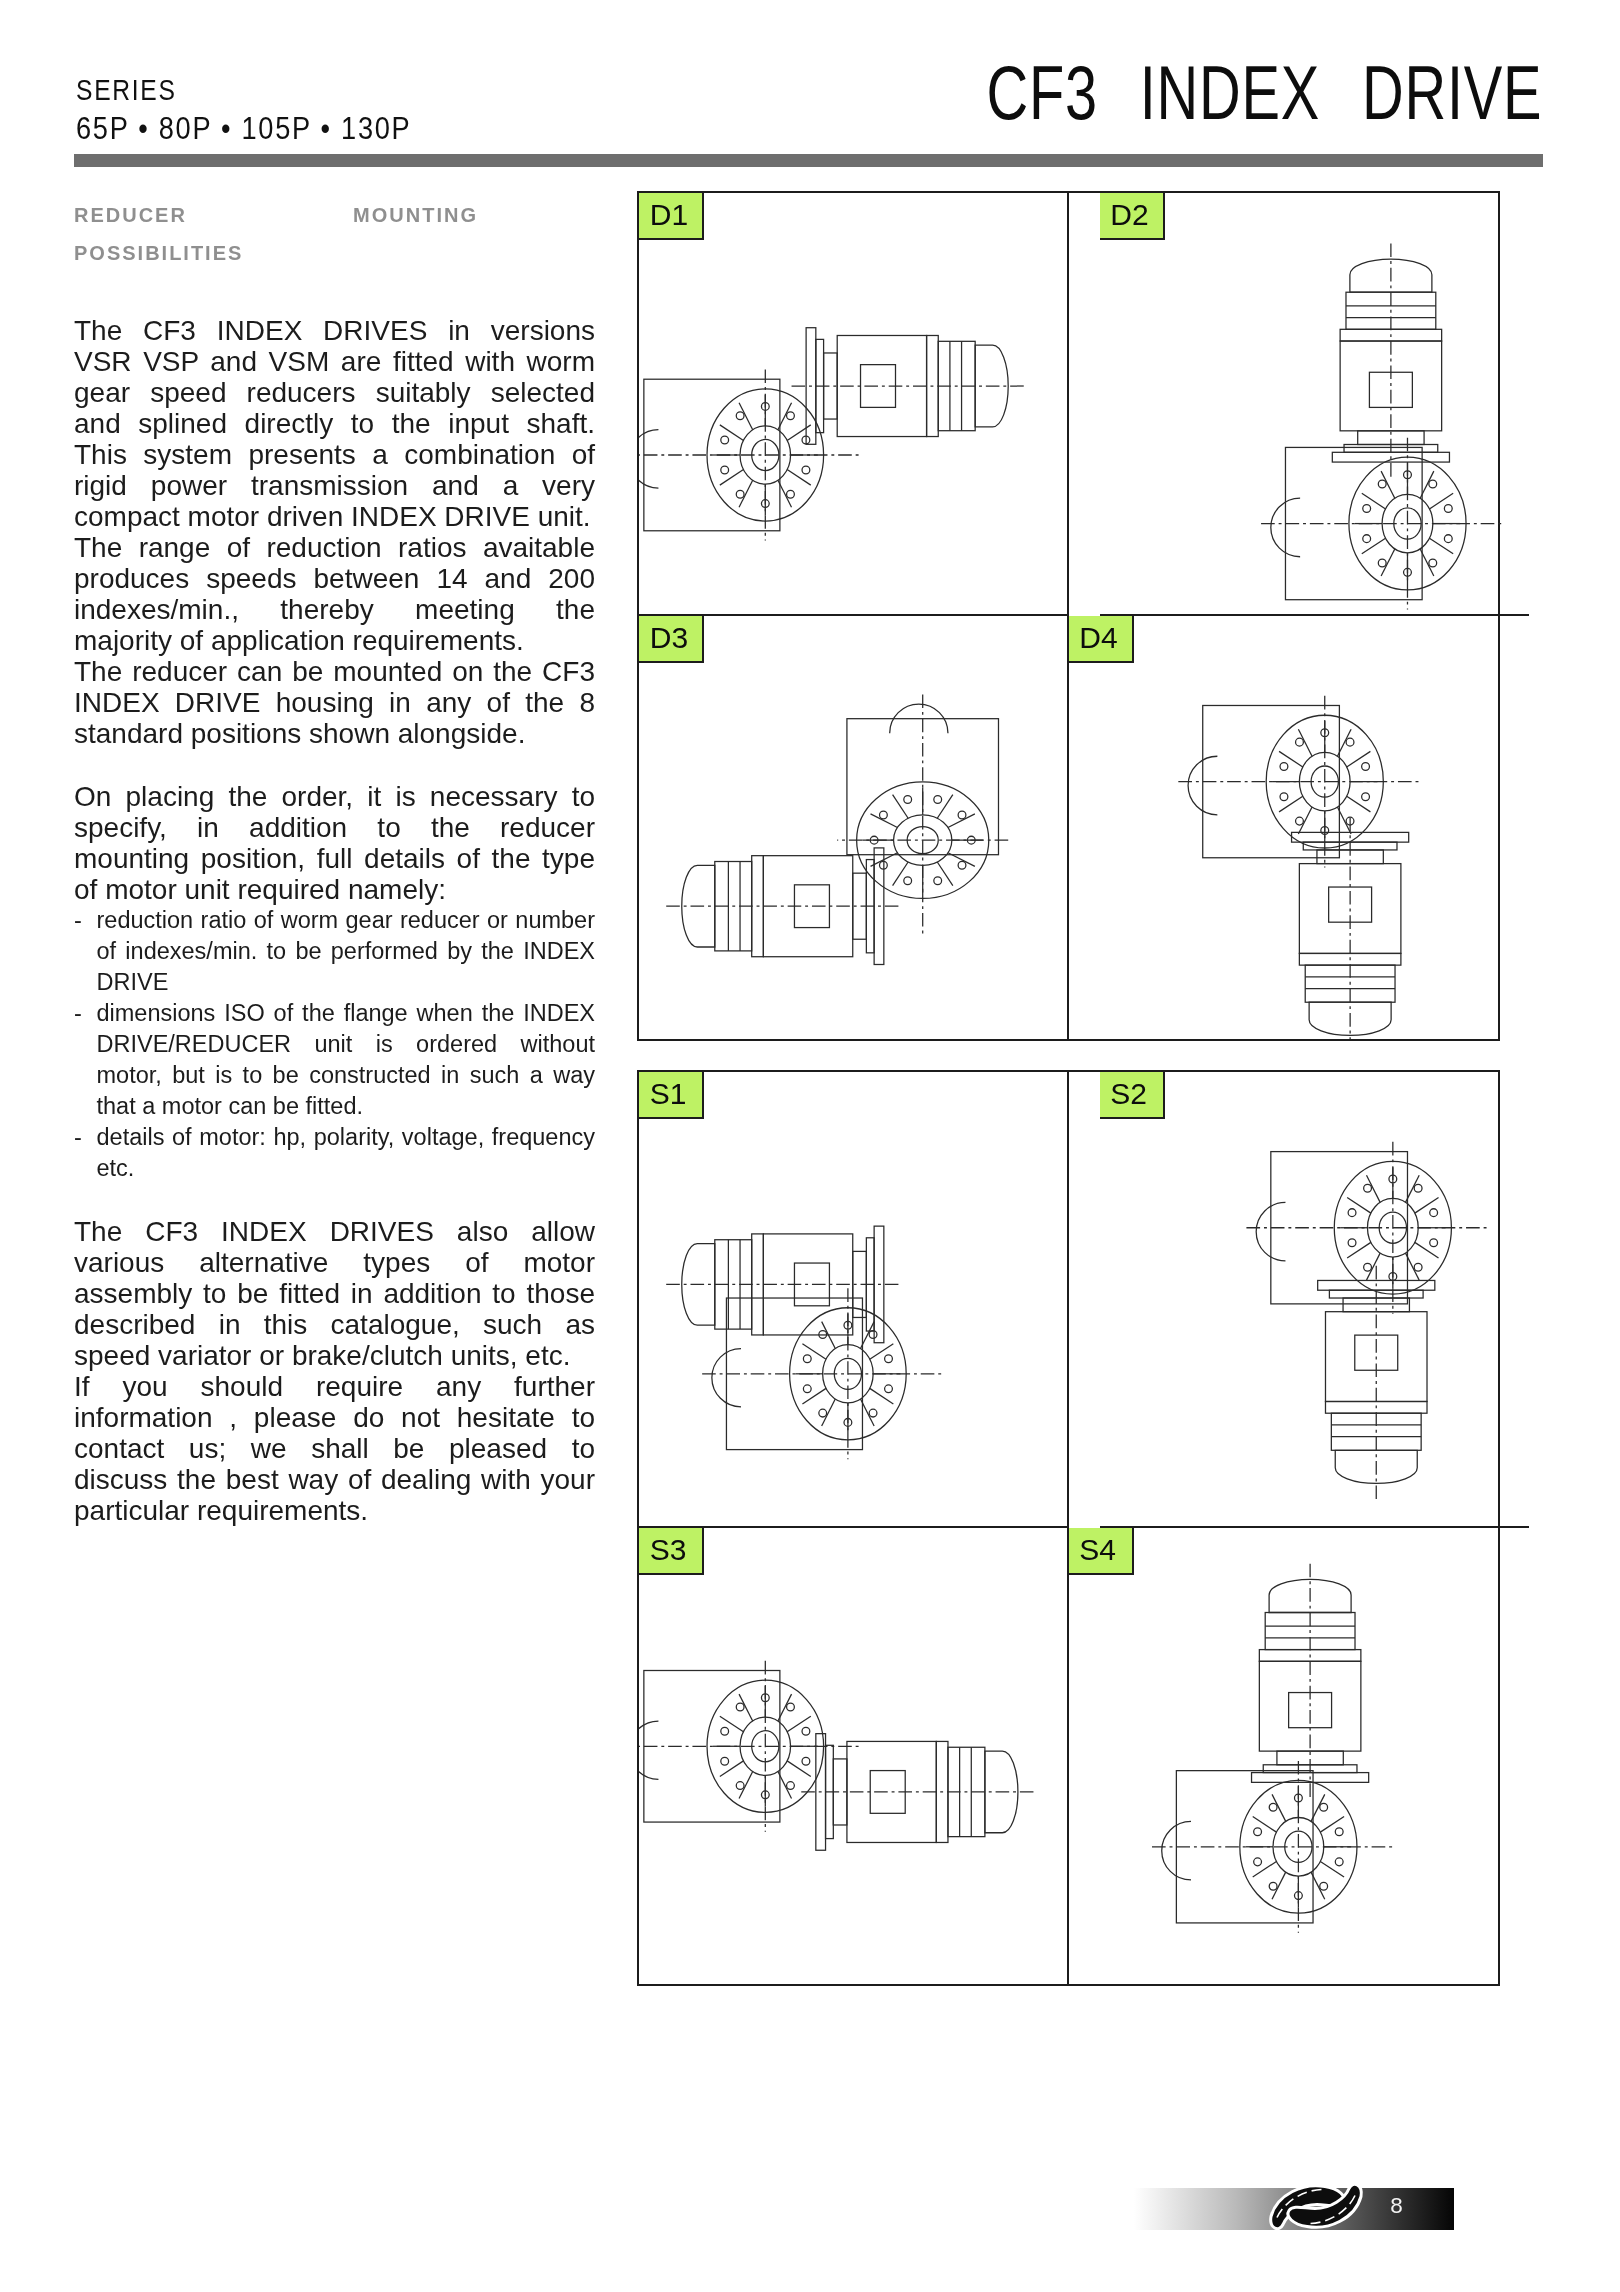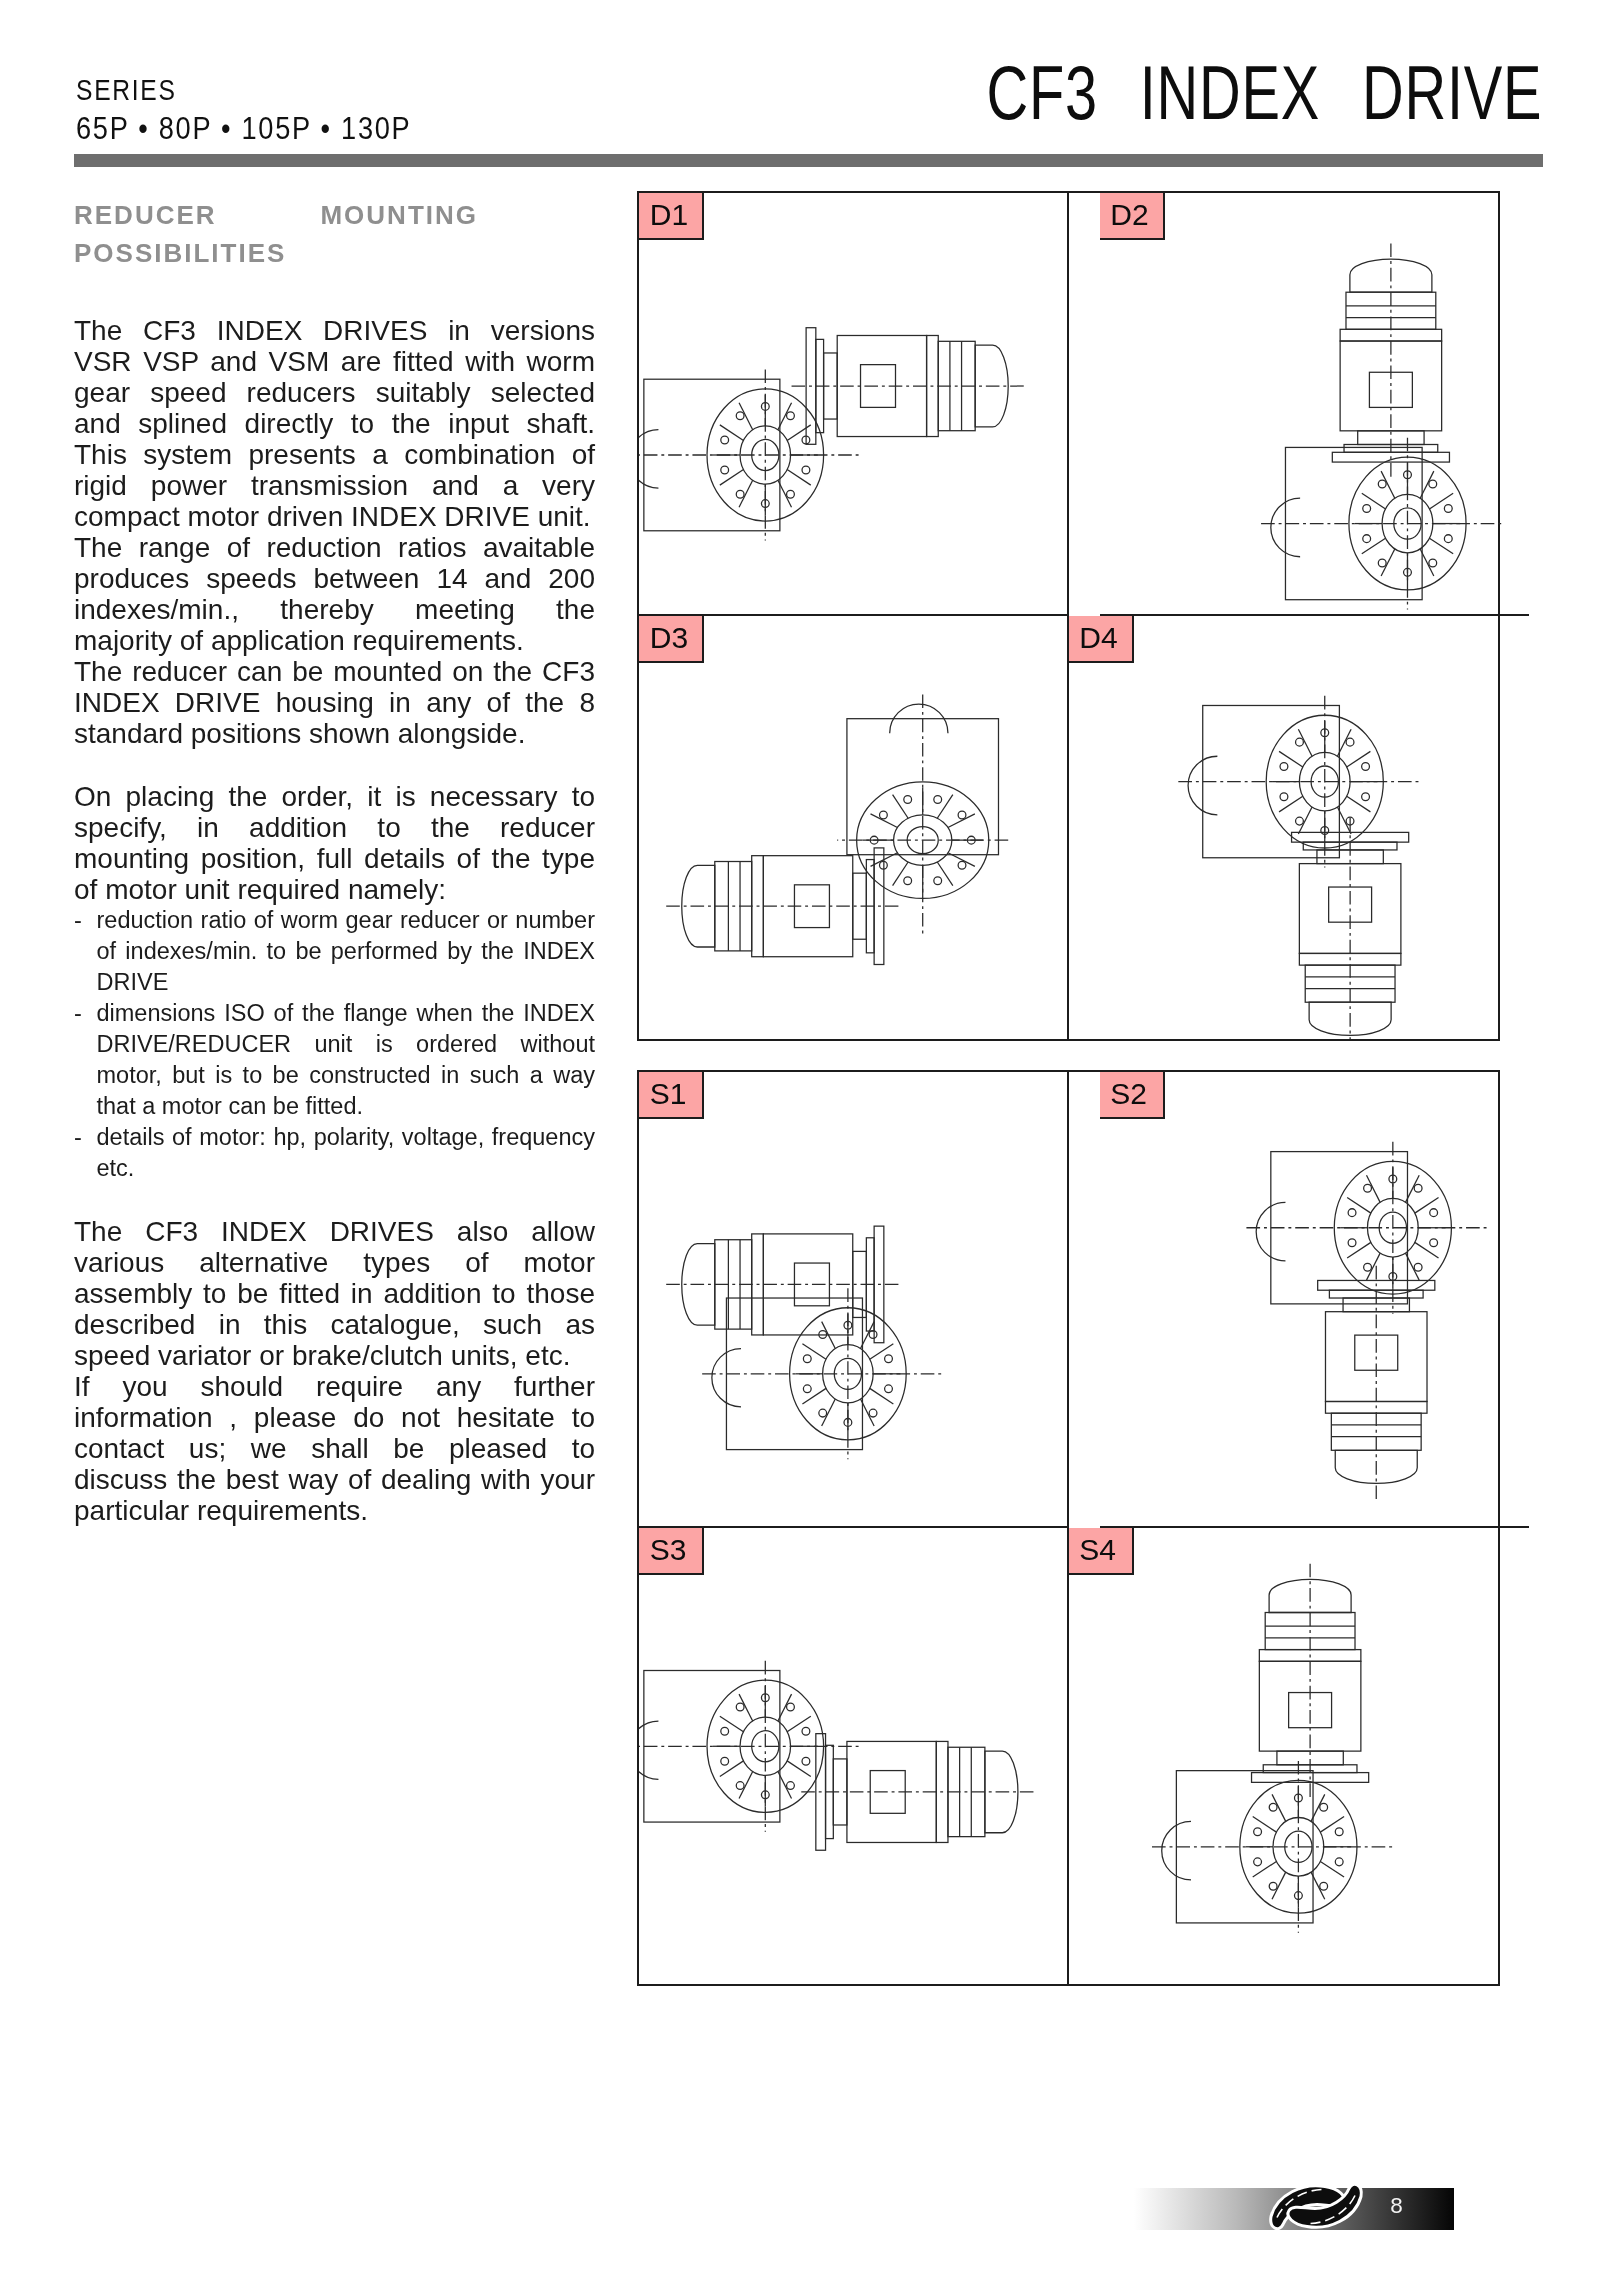--- a/index.html
+++ b/index.html
@@ -23,21 +23,21 @@
     word-spacing:33px; transform:scaleX(0.76); transform-origin:right top;
     white-space:nowrap; color:#0d0d0d;
   }
   .hdr-bar {
     position:absolute; left:74px; top:154px; width:1469px; height:12.7px; background:#6e6e6e;
   }
 
   
   .col { position:absolute; left:74px; top:196px; width:521px; }
   .col-heading {
-    width:404px; font-weight:bold; font-size:26px; line-height:38px;
+    width:404px; font-weight:bold; font-size:20px; line-height:38px;
     letter-spacing:2px; color:#8f8f8f; text-align:justify; margin:0 0 43px 0;
   }
   .para { font-size:28px; line-height:31px; text-align:justify; margin:0; }
   .gap-top { margin-top:32px; }
   .bullet { display:flex; font-size:23.5px; line-height:31px; }
   .bullet .mk { width:22.5px; flex:none; }
   .bullet .bt { flex:1; text-align:justify; }
 
   
   .dbox {
@@ -48,21 +48,21 @@
   #dbox-bottom { top:1070px; height:916px; }
   .quad { position:absolute; box-sizing:border-box; }
   .quad.q1 { left:0; top:0; width:50%; height:50%; border-right:2px solid #1c1c1c; border-bottom:2px solid #1c1c1c; }
   .quad.q2 { left:50%; top:0; width:50%; height:50%; border-bottom:2px solid #1c1c1c;margin-left:31px; }
   .quad.q3 { left:0; top:50%; width:50%; height:50%; border-right:2px solid #1c1c1c; }
   .quad.q4 { left:50%; top:50%; width:50%; height:50%; }
   .quad svg.draw { position:absolute; left:0; top:0; width:100%; height:100%; }
   .qlabel {
     position:absolute; left:0; top:0; width:65px; height:47px; z-index:2;
     border-right:2px solid #1c1c1c; border-bottom:2px solid #1c1c1c;
-    background:#fca5a5; box-sizing:border-box;
+    background:#bef264; box-sizing:border-box;
     font-size:30px; line-height:44px; padding-left:10.8px; color:#0d0d0d;
   }
   .defs-holder { position:absolute; width:0; height:0; overflow:hidden; }
   .lineart { stroke:#2b2b2b; stroke-width:1.3; fill:none; }
 
   
   .footer-bar {
     position:absolute; left:1134px; top:2188px; width:320px; height:42px;
     background:linear-gradient(to right, rgba(255,255,255,0) 0%, #b9b9b9 32%, #565656 68%, #050505 100%);
   }

